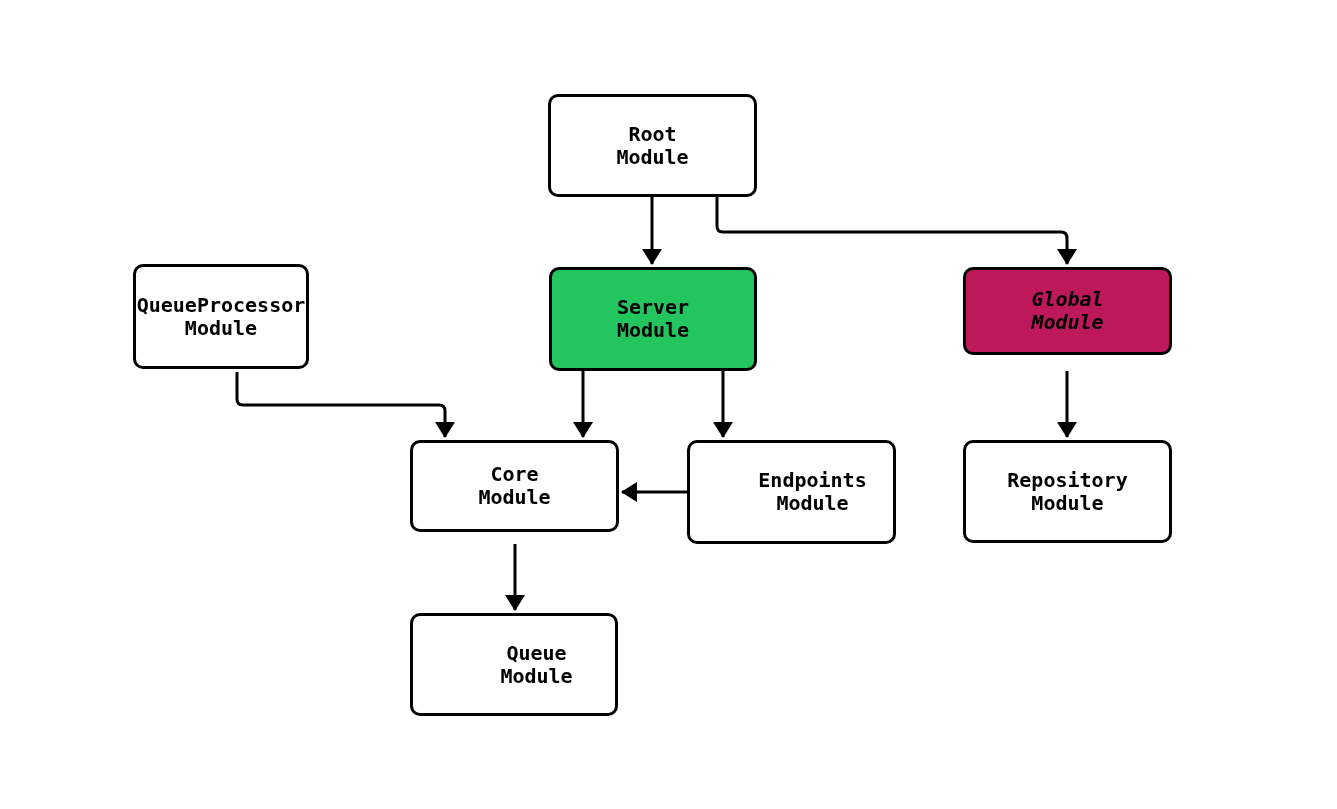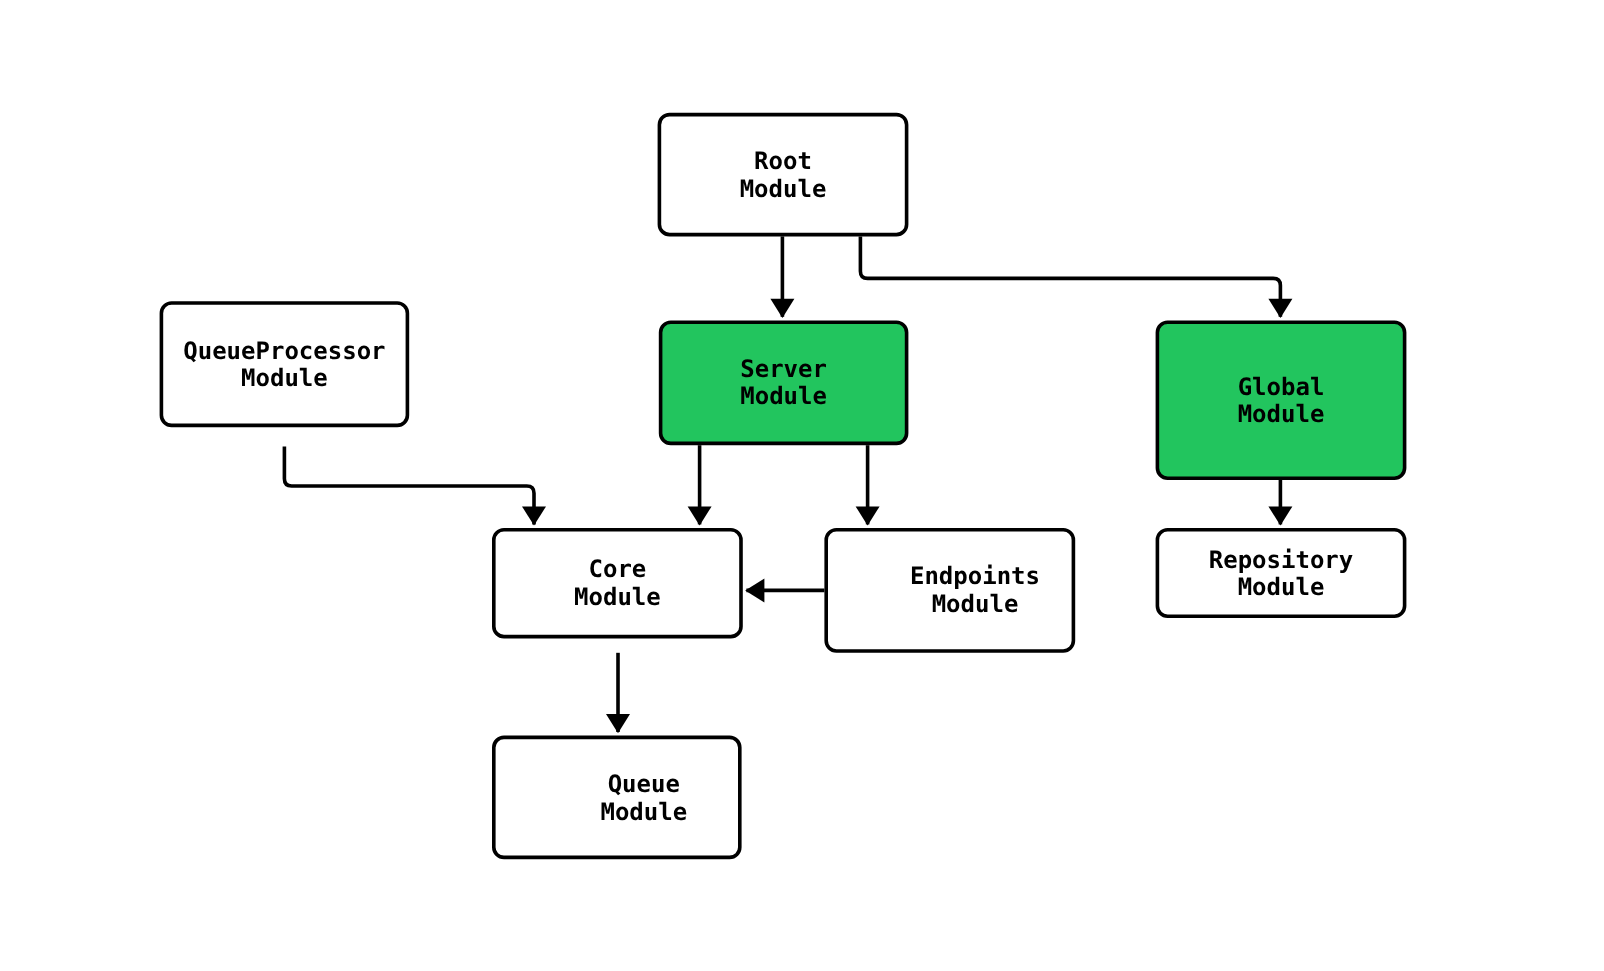--- a/index.html
+++ b/index.html
@@ -65,41 +65,41 @@
         <path class="edge" d="M687,492 L622,492" stroke="#000000" marker-end="url(#arrowhead)"></path>
         <path class="edge" d="M1067,371 L1067,437" stroke="#000000" marker-end="url(#arrowhead)"></path>
         <path class="edge" d="M515,544 L515,610" stroke="#000000" marker-end="url(#arrowhead)"></path>
       </g>
   </svg>
   <div id="node-layer">
       <div class="node" style="left: 548px; top: 94px; width: 209px; height: 103px; background: rgb(255, 255, 255); border-color: rgb(0, 0, 0);">
         <span class="node-label" style="color: rgb(0, 0, 0);">Root
 Module</span>
       </div>
-      <div class="node" style="left: 133px; top: 251px; width: 208px; height: 105px; background: rgb(255, 255, 255); border-color: rgb(0, 0, 0);">
+      <div class="node" style="left: 133px; top: 264px; width: 176px; height: 105px; background: rgb(255, 255, 255); border-color: rgb(0, 0, 0);">
         <span class="node-label" style="color: rgb(0, 0, 0);">QueueProcessor
 Module</span>
       </div>
       <div class="node" style="left: 549px; top: 267px; width: 208px; height: 104px; background: #22c55e; border-color: rgb(0, 0, 0);">
         <span class="node-label" style="color: rgb(0, 0, 0);">Server
 Module</span>
       </div>
-      <div class="node" style="left: 963px; top: 267px; width: 209px; height: 133px; background: #22c55e; border-color: rgb(0, 0, 0);">
+      <div class="node" style="left: 963px; top: 267px; width: 209px; height: 88px; background: #be185d; border-color: rgb(0, 0, 0); font-style: italic;">
         <span class="node-label" style="color: rgb(0, 0, 0);">Global
 Module</span>
       </div>
       <div class="node" style="left: 410px; top: 440px; width: 209px; height: 92px; background: rgb(255, 255, 255); border-color: rgb(0, 0, 0);">
         <span class="node-label" style="color: rgb(0, 0, 0);">Core
 Module</span>
       </div>
       <div class="node" style="left: 687px; top: 440px; width: 209px; height: 104px; background: rgb(255, 255, 255); border-color: rgb(0, 0, 0); padding-left: 42px;">
         <span class="node-label" style="color: rgb(0, 0, 0);">Endpoints
 Module</span>
       </div>
-      <div class="node" style="left: 963px; top: 440px; width: 209px; height: 75px; background: rgb(255, 255, 255); border-color: rgb(0, 0, 0);">
+      <div class="node" style="left: 963px; top: 440px; width: 209px; height: 103px; background: rgb(255, 255, 255); border-color: rgb(0, 0, 0);">
         <span class="node-label" style="color: rgb(0, 0, 0);">Repository
 Module</span>
       </div>
       <div class="node" style="left: 410px; top: 613px; width: 208px; height: 103px; background: rgb(255, 255, 255); border-color: rgb(0, 0, 0); padding-left: 45px;">
         <span class="node-label" style="color: rgb(0, 0, 0);">Queue
 Module</span>
       </div>
     </div>
 </div>
 

